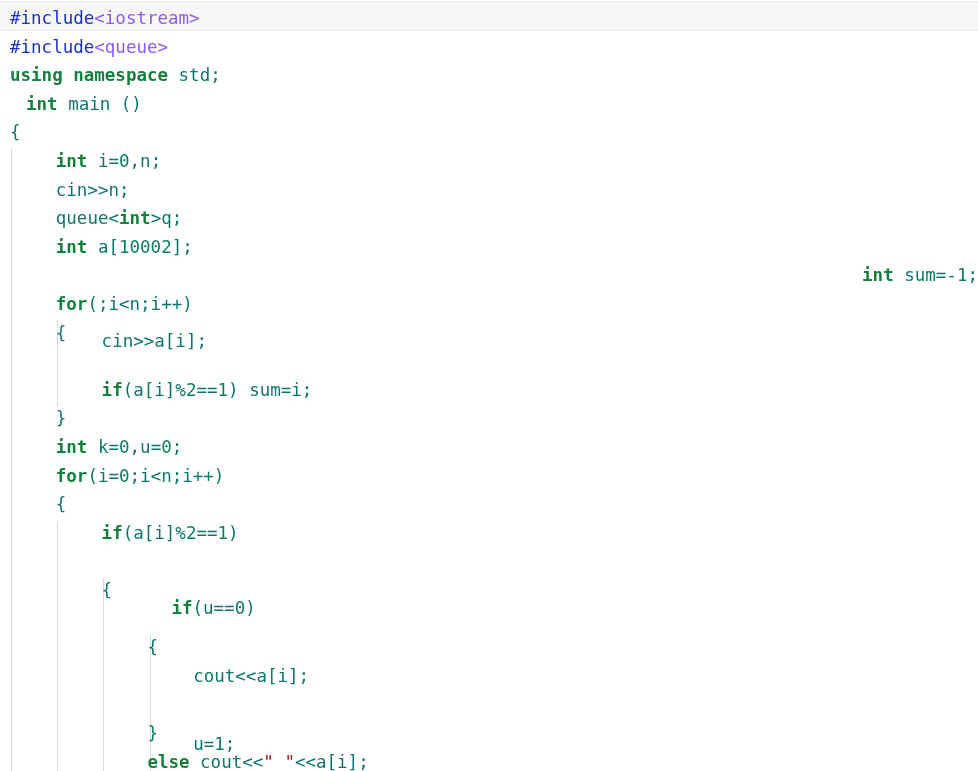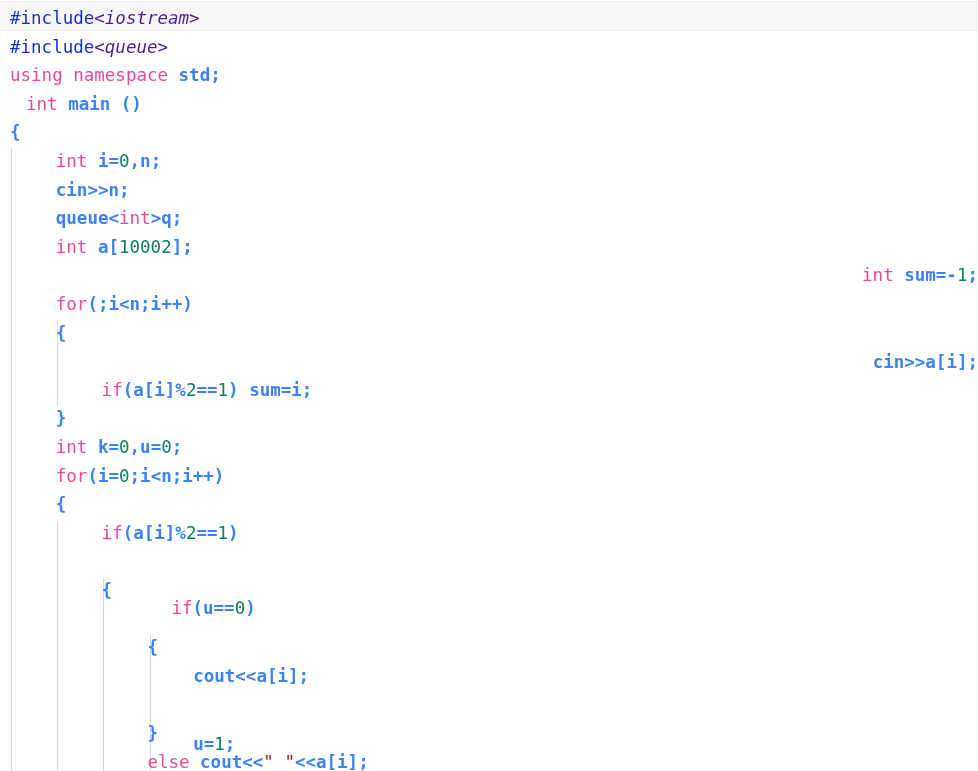--- a/index.html
+++ b/index.html
@@ -54,24 +54,24 @@
     letter-spacing: 0px;
     color: #1c1c1c;
   }
 
   .code-line .txt {
     display: inline-block;
     white-space: pre;
   }
 
   
-  .t-plain   { color: #3b82f6; font-weight: bold; }
-  .t-kw      { color: #ec4899; }
+  .t-plain   { color: #0f766e; }
+  .t-kw      { color: #15803d; font-weight: bold; }
   .t-pp      { color: #1730c8; }
-  .t-hdr     { color: #4c1d95; font-style: italic; }
+  .t-hdr     { color: #8b5cf6; }
   .t-num     { color: #0b7d63; }
   .t-str     { color: #9c1616; }
 </style>
 </head>
 <body>
 
 <div id="editor">
   <div id="highlight-layer">
       <div class="current-line" style="top: 1px; height: 29.6px;"></div>
     </div>
@@ -89,21 +89,21 @@
       <div class="code-line" style="top: 61.2px;"><span class="txt" style="display: inline-block; width: 10px;"></span><span class="txt t-kw">using namespace</span><span class="txt t-plain"> std;</span></div>
       <div class="code-line" style="top: 89.8px; margin-left: 16px;"><span class="txt" style="display: inline-block; width: 10px;"></span><span class="txt t-kw">int</span><span class="txt t-plain"> main ()</span></div>
       <div class="code-line" style="top: 118.4px;"><span class="txt" style="display: inline-block; width: 10px;"></span><span class="txt t-plain">{</span></div>
       <div class="code-line" style="top: 147px;"><span class="txt" style="display: inline-block; width: 55.8px;"></span><span class="txt t-kw">int</span><span class="txt t-plain"> i=</span><span class="txt t-num">0</span><span class="txt t-plain">,n;</span></div>
       <div class="code-line" style="top: 175.6px;"><span class="txt" style="display: inline-block; width: 55.8px;"></span><span class="txt t-plain">cin&gt;&gt;n;</span></div>
       <div class="code-line" style="top: 204.2px;"><span class="txt" style="display: inline-block; width: 55.8px;"></span><span class="txt t-plain">queue&lt;</span><span class="txt t-kw">int</span><span class="txt t-plain">&gt;q;</span></div>
       <div class="code-line" style="top: 232.8px;"><span class="txt" style="display: inline-block; width: 55.8px;"></span><span class="txt t-kw">int</span><span class="txt t-plain"> a[</span><span class="txt t-num">10002</span><span class="txt t-plain">];</span></div>
       <div class="code-line" style="top: 261.4px; text-align: right;"><span class="txt" style="display: inline-block; width: 55.8px;"></span><span class="txt t-kw">int</span><span class="txt t-plain"> sum=-</span><span class="txt t-num">1</span><span class="txt t-plain">;</span></div>
       <div class="code-line" style="top: 290px;"><span class="txt" style="display: inline-block; width: 55.8px;"></span><span class="txt t-kw">for</span><span class="txt t-plain">(;i&lt;n;i++)</span></div>
       <div class="code-line" style="top: 318.6px;"><span class="txt" style="display: inline-block; width: 55.8px;"></span><span class="txt t-plain">{</span></div>
-      <div class="code-line" style="top: 348px; text-align: right;"><span class="txt" style="display: inline-block; width: 101.6px;"></span><span class="txt t-plain">cin&gt;&gt;a[i];</span></div>
+      <div class="code-line" style="top: 327px;"><span class="txt" style="display: inline-block; width: 101.6px;"></span><span class="txt t-plain">cin&gt;&gt;a[i];</span></div>
       <div class="code-line" style="top: 375.8px;"><span class="txt" style="display: inline-block; width: 101.6px;"></span><span class="txt t-kw">if</span><span class="txt t-plain">(a[i]%</span><span class="txt t-num">2</span><span class="txt t-plain">==</span><span class="txt t-num">1</span><span class="txt t-plain">) sum=i;</span></div>
       <div class="code-line" style="top: 404.4px;"><span class="txt" style="display: inline-block; width: 55.8px;"></span><span class="txt t-plain">}</span></div>
       <div class="code-line" style="top: 433px;"><span class="txt" style="display: inline-block; width: 55.8px;"></span><span class="txt t-kw">int</span><span class="txt t-plain"> k=</span><span class="txt t-num">0</span><span class="txt t-plain">,u=</span><span class="txt t-num">0</span><span class="txt t-plain">;</span></div>
       <div class="code-line" style="top: 461.6px;"><span class="txt" style="display: inline-block; width: 55.8px;"></span><span class="txt t-kw">for</span><span class="txt t-plain">(i=</span><span class="txt t-num">0</span><span class="txt t-plain">;i&lt;n;i++)</span></div>
       <div class="code-line" style="top: 490.2px;"><span class="txt" style="display: inline-block; width: 55.8px;"></span><span class="txt t-plain">{</span></div>
       <div class="code-line" style="top: 518.8px;"><span class="txt" style="display: inline-block; width: 101.6px;"></span><span class="txt t-kw">if</span><span class="txt t-plain">(a[i]%</span><span class="txt t-num">2</span><span class="txt t-plain">==</span><span class="txt t-num">1</span><span class="txt t-plain">)</span></div>
       <div class="code-line" style="top: 547.4px;"><span class="txt" style="display: inline-block; width: 10px;"></span></div>
       <div class="code-line" style="top: 576px;"><span class="txt" style="display: inline-block; width: 101.6px;"></span><span class="txt t-plain">{</span></div>
       <div class="code-line" style="top: 594px; padding-left: 24px;"><span class="txt" style="display: inline-block; width: 147.4px;"></span><span class="txt t-kw">if</span><span class="txt t-plain">(u==</span><span class="txt t-num">0</span><span class="txt t-plain">)</span></div>
       <div class="code-line" style="top: 633.2px;"><span class="txt" style="display: inline-block; width: 147.4px;"></span><span class="txt t-plain">{</span></div>

